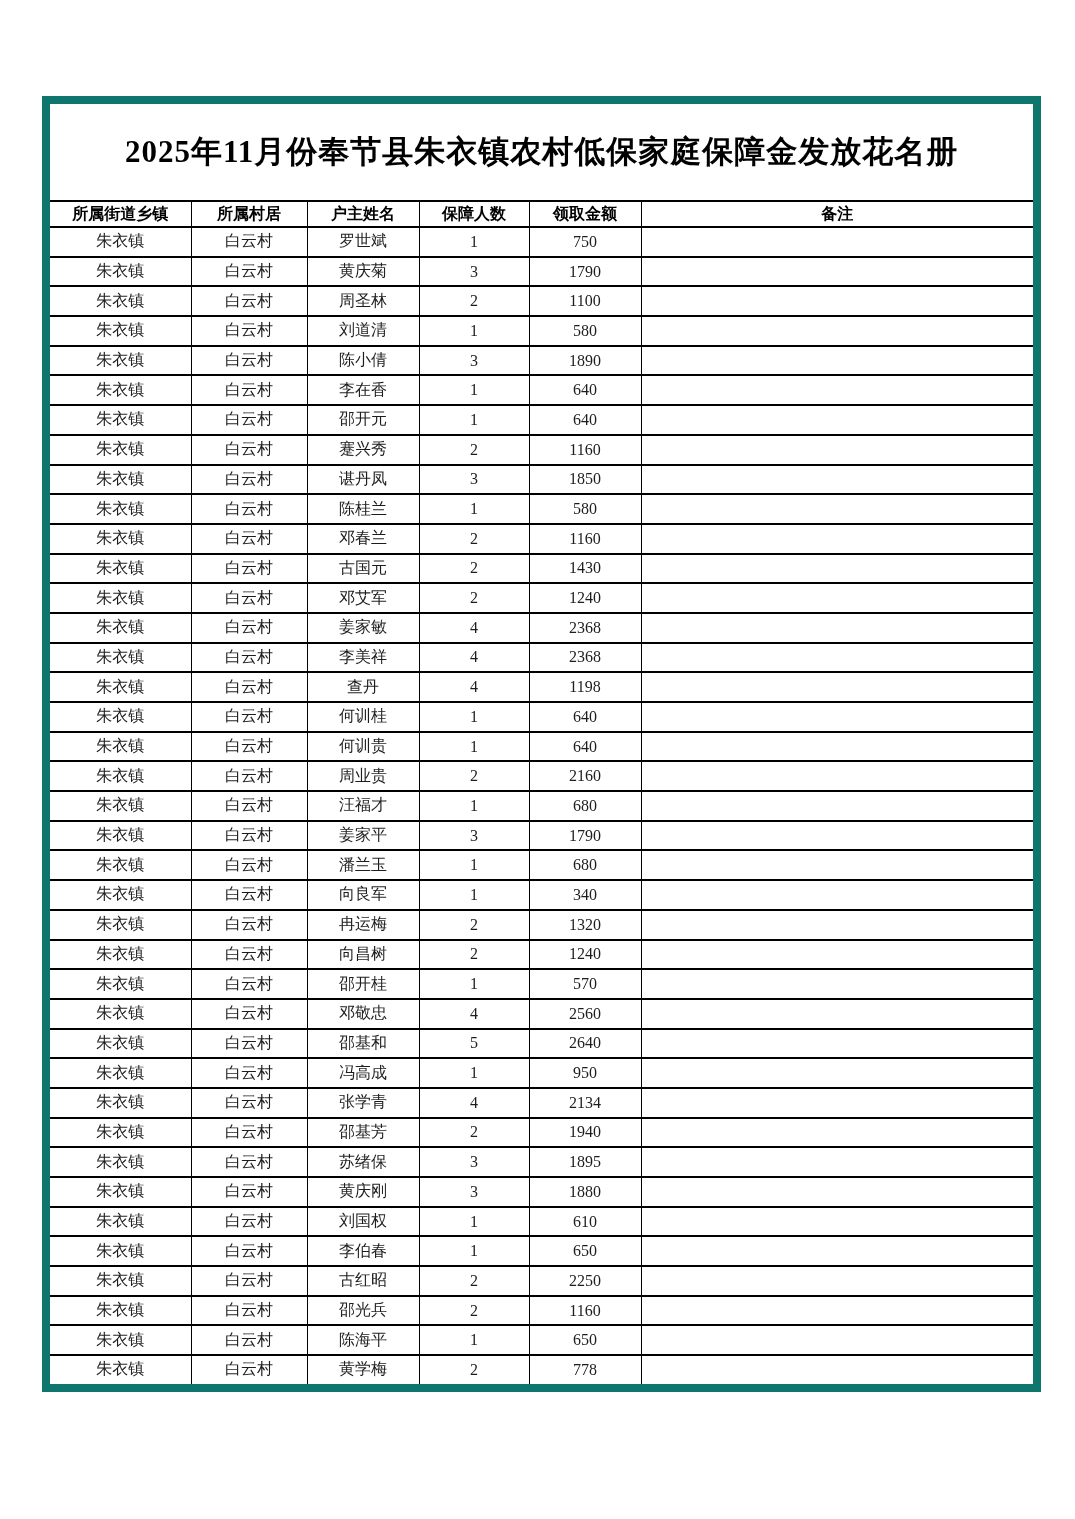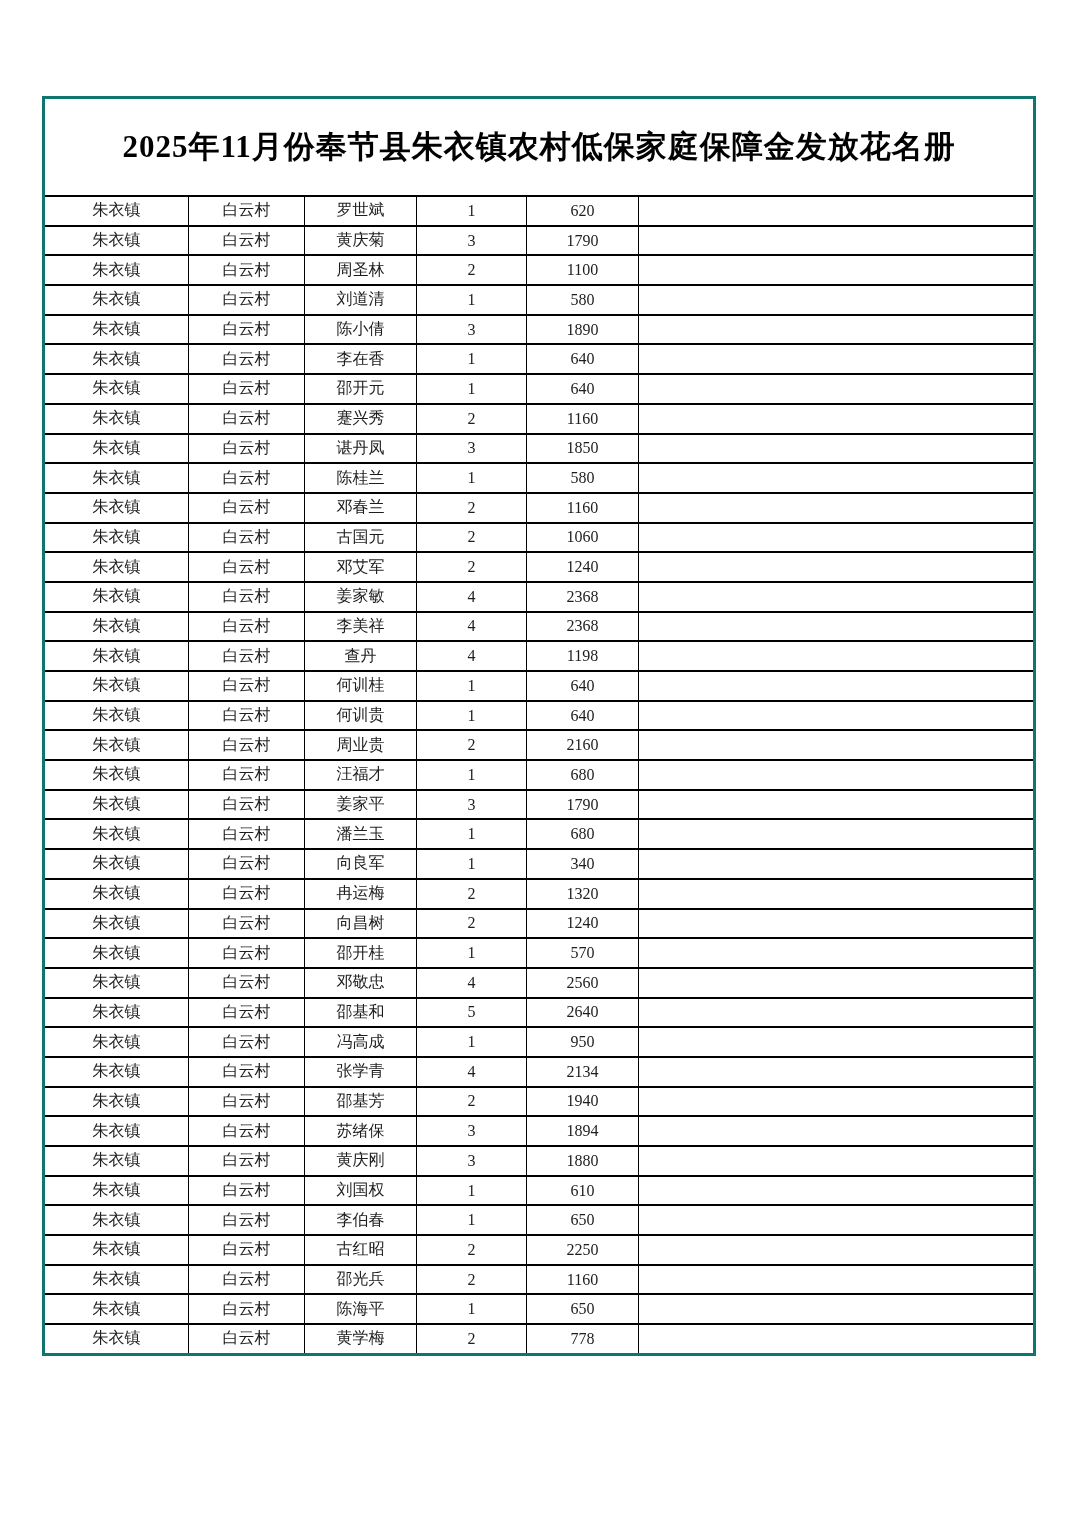--- a/index.html
+++ b/index.html
@@ -15,21 +15,21 @@
   }
   .sheet {
     position: absolute;
     left: 42px;
     top: 96px;
   }
   table.roster {
     border-collapse: collapse;
     table-layout: fixed;
     width: 991px;
-    border: 3px solid #0f766e;
+    border: 8px solid #0f766e;
   }
   table.roster th,
   table.roster td {
     border: 1px solid #000;
     border-top-width: 2px;
     border-bottom-width: 2px;
     padding: 0;
     text-align: center;
     vertical-align: middle;
     overflow: hidden;
@@ -68,28 +68,36 @@
       <col style="width:116px">
       <col style="width:112px">
       <col style="width:110px">
       <col style="width:112px">
       <col style="width:396px">
     </colgroup>
     <thead>
       <tr>
         <th class="title-cell" colspan="6">2025年11月份奉节县朱衣镇农村低保家庭保障金发放花名册</th>
       </tr>
+      <tr class="header-row">
+        <th>所属街道乡镇</th>
+        <th>所属村居</th>
+        <th>户主姓名</th>
+        <th>保障人数</th>
+        <th>领取金额</th>
+        <th>备注</th>
+      </tr>
     </thead>
     <tbody class="data-body">
         <tr>
     <td>朱衣镇</td>
     <td>白云村</td>
     <td>罗世斌</td>
     <td>1</td>
-    <td>620</td>
+    <td>750</td>
     <td></td>
   </tr>
         <tr>
     <td>朱衣镇</td>
     <td>白云村</td>
     <td>黄庆菊</td>
     <td>3</td>
     <td>1790</td>
     <td></td>
   </tr>
@@ -163,21 +171,21 @@
     <td>邓春兰</td>
     <td>2</td>
     <td>1160</td>
     <td></td>
   </tr>
         <tr>
     <td>朱衣镇</td>
     <td>白云村</td>
     <td>古国元</td>
     <td>2</td>
-    <td>1060</td>
+    <td>1430</td>
     <td></td>
   </tr>
         <tr>
     <td>朱衣镇</td>
     <td>白云村</td>
     <td>邓艾军</td>
     <td>2</td>
     <td>1240</td>
     <td></td>
   </tr>
@@ -323,21 +331,21 @@
     <td>邵基芳</td>
     <td>2</td>
     <td>1940</td>
     <td></td>
   </tr>
         <tr>
     <td>朱衣镇</td>
     <td>白云村</td>
     <td>苏绪保</td>
     <td>3</td>
-    <td>1894</td>
+    <td>1895</td>
     <td></td>
   </tr>
         <tr>
     <td>朱衣镇</td>
     <td>白云村</td>
     <td>黄庆刚</td>
     <td>3</td>
     <td>1880</td>
     <td></td>
   </tr>

